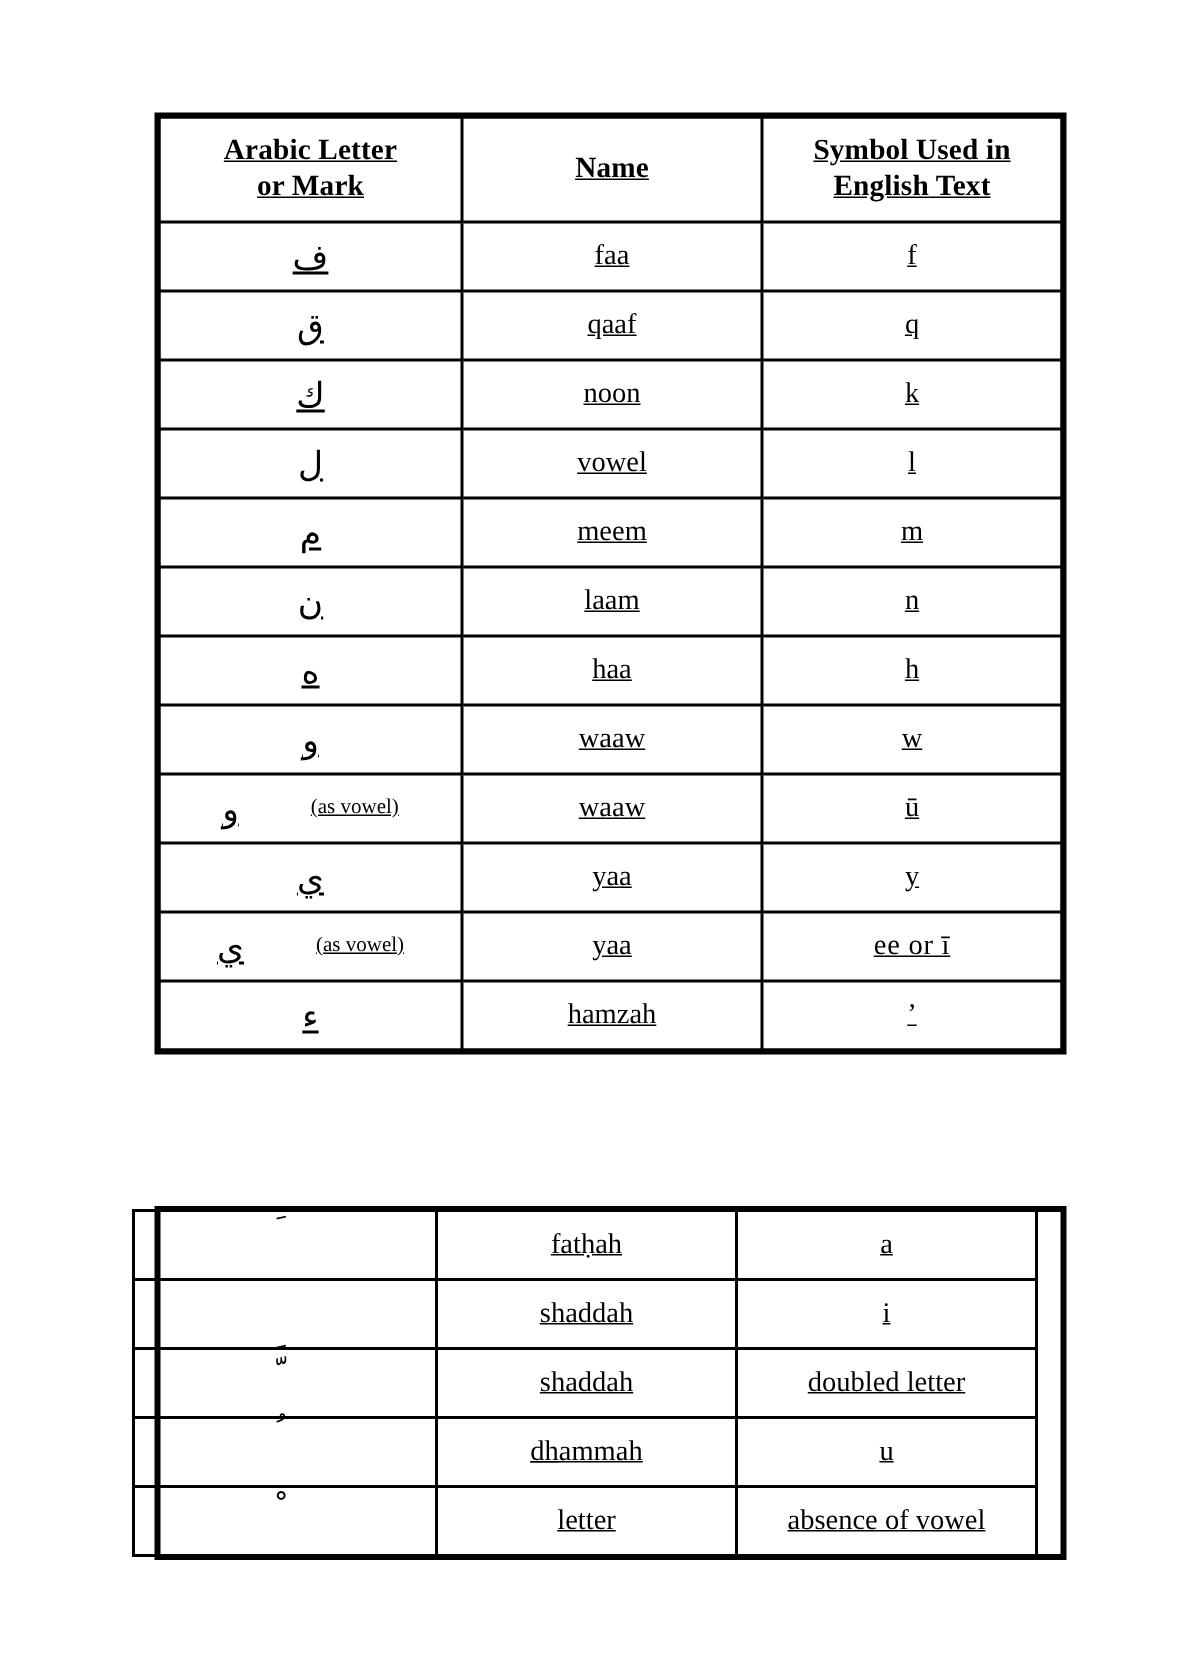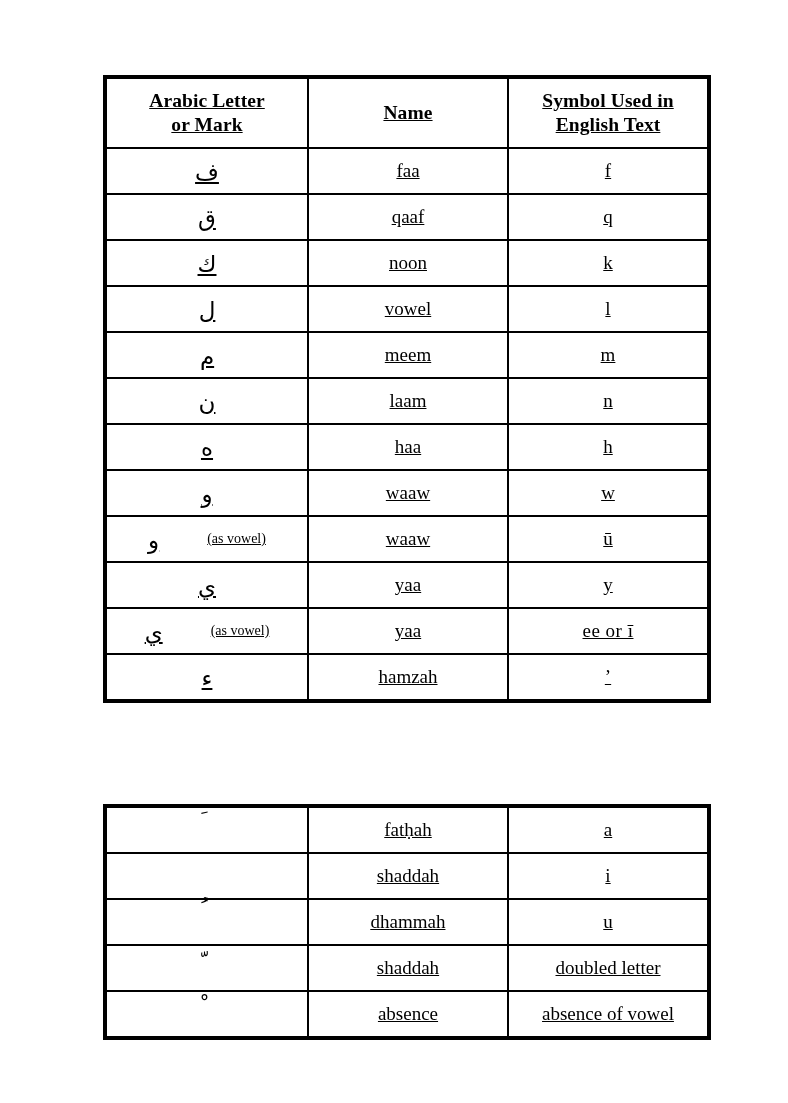--- a/index.html
+++ b/index.html
@@ -69,21 +69,21 @@
     line-height: 1.22;
     letter-spacing: 0.1px;
   }
   #table-letters tbody td {
     height: 44px;
     font-size: 19px;
   }
 
   
   #table-marks {
-    left: 105px;
+    left: 88px;
     top: 806px;
     width: 602px;
   }
   #table-marks col.c1 { width: 202px; }
   #table-marks col.c2 { width: 200px; }
   #table-marks col.c3 { width: 200px; }
   #table-marks tbody td {
     height: 44px;
     font-size: 19px;
   }
@@ -296,36 +296,36 @@
         </tr>
         <tr>
           <td class="mark-cell">
             <span class="mark pos-bottom">ِ</span>
           </td>
           <td>shaddah</td>
           <td>i</td>
         </tr>
         <tr>
           <td class="mark-cell">
+            <span class="mark pos-mid">ّ</span>
+          </td>
+          <td>shaddah</td>
+          <td>doubled letter</td>
+        </tr>
+        <tr>
+          <td class="mark-cell">
             <span class="mark pos-upper">ُ</span>
           </td>
           <td><span class="u">dh</span><span>ammah</span></td>
           <td>u</td>
         </tr>
         <tr>
           <td class="mark-cell">
-            <span class="mark pos-mid">ّ</span>
-          </td>
-          <td>shaddah</td>
-          <td>doubled letter</td>
-        </tr>
-        <tr>
-          <td class="mark-cell">
             <span class="mark pos-mid2">ْ</span>
           </td>
-          <td>absence</td>
+          <td>letter</td>
           <td>absence of vowel</td>
         </tr>
       </tbody>
   </table>
   <div class="frame" id="frame-marks" style="left: 103px; top: 804px; width: 608px; height: 236px;"></div>
 
 </div>
 
 </body></html>

